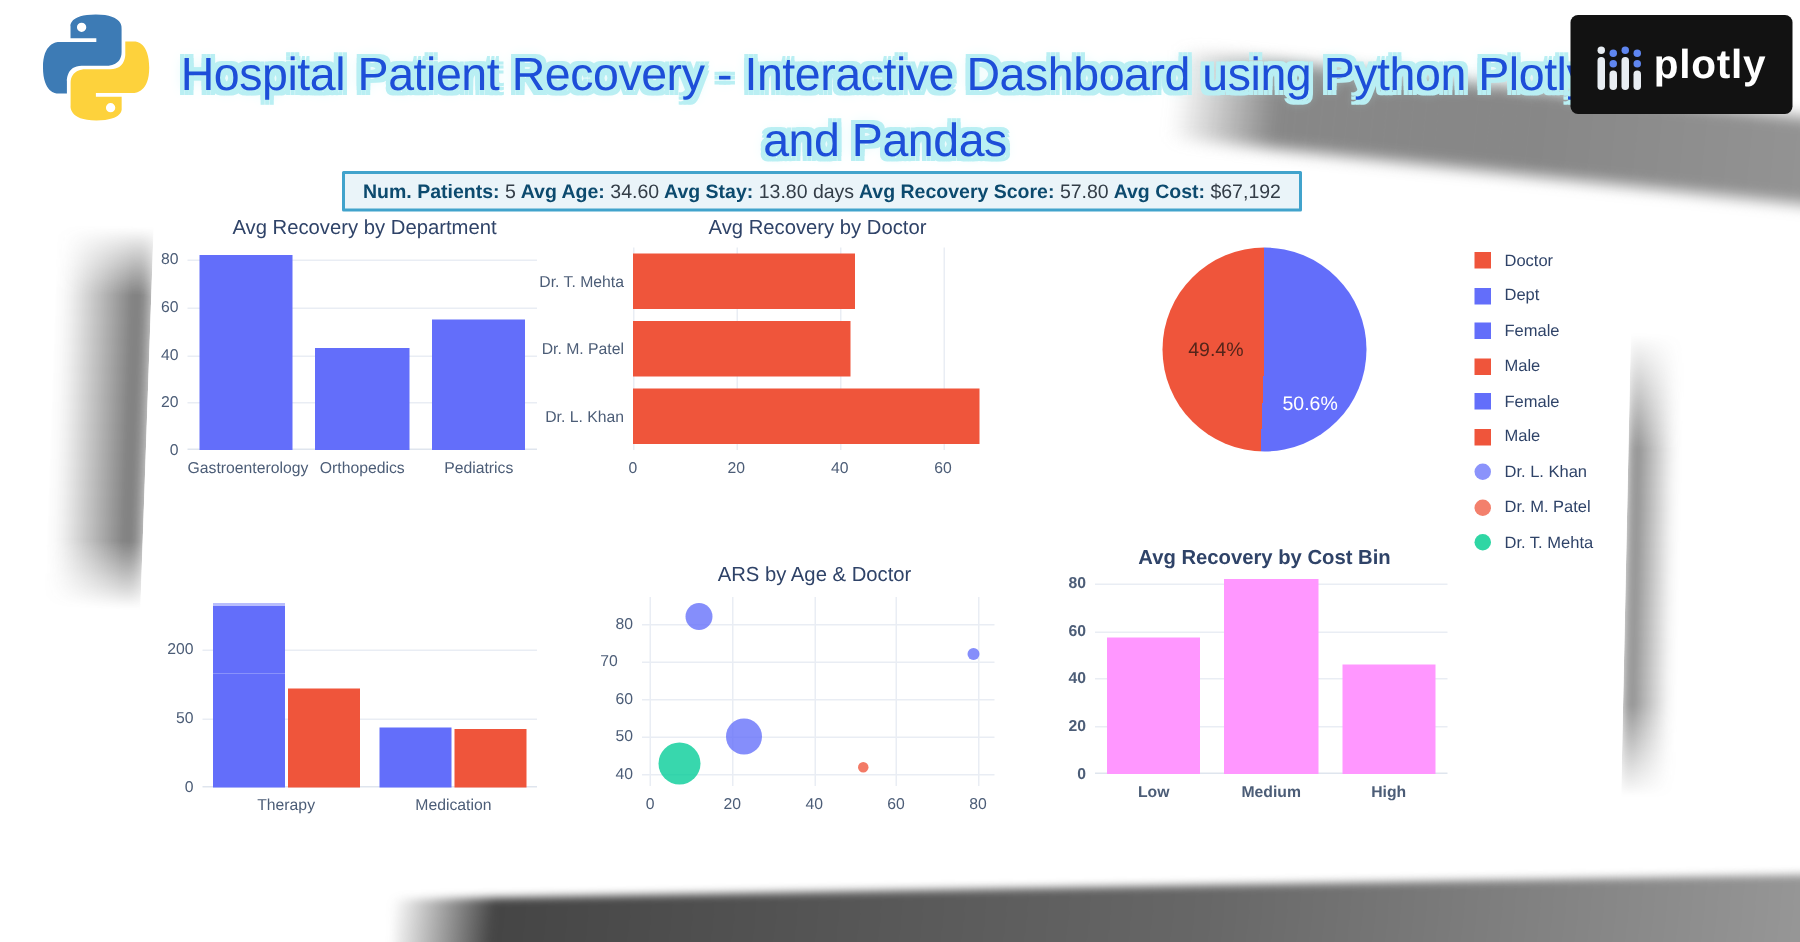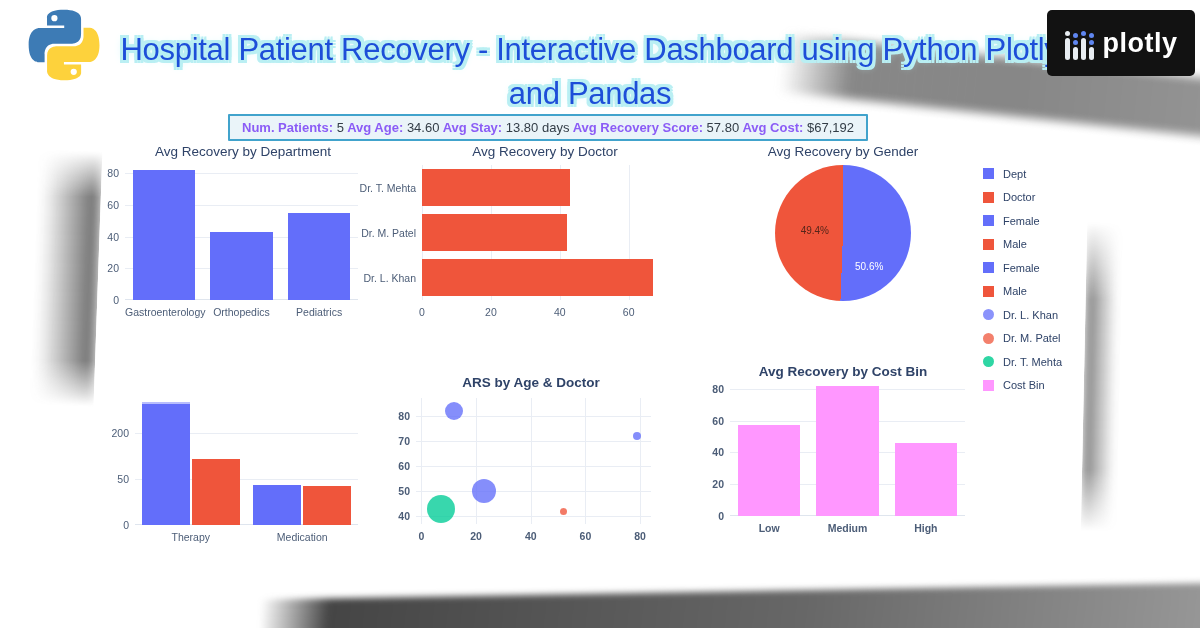--- a/index.html
+++ b/index.html
@@ -37,49 +37,49 @@
   #plotly-wordmark{color:#fff;font-size:27px;font-weight:700;letter-spacing:.5px;}
   .pl-icon{display:flex;gap:3px;align-items:flex-end;height:34px;}
   .pl-col{display:flex;flex-direction:column;justify-content:flex-end;gap:2px;align-items:center;}
   .pl-dot{width:5px;height:5px;border-radius:50%;}
   .pl-bar{width:5px;border-radius:2.5px;}
 
   
   #stats-bar{position:absolute;left:228px;top:114px;width:640px;height:27px;z-index:4;
      background:#eaf4f9;border:2px solid #41a3cc;box-sizing:border-box;border-radius:1px;
      display:flex;align-items:center;justify-content:space-between;padding:0 12px;font-size:13px;color:#333d47;}
-  .stat b{color:#8b5cf6;font-weight:700;}
+  .stat b{color:#0c4a6e;font-weight:700;}
 
   
   .chart{position:absolute;z-index:3;}
   .chart-title{position:absolute;top:0;left:0;right:0;text-align:center;
      font-size:13.5px;color:#2f4368;}
   .plot{position:absolute;}
   #c1{left:103px;top:144px;width:280px;height:185px;}  #p1{left:22px;top:23px;width:233px;height:133px;}
   #c2{left:405px;top:144px;width:280px;height:185px;}  #p2{left:17px;top:21px;width:236px;height:135px;}
   #c3{left:718px;top:144px;width:250px;height:190px;}  #p3{left:57px;top:21px;width:136px;height:136px;border-radius:50%;}
   #c4{left:98px; top:375px;width:280px;height:175px;}  #p4{left:37px;top:20px;width:223px;height:130px;}
-  #c5{left:396px;top:375px;width:270px;height:175px;font-weight:bold;}  #p5{left:20px;top:23px;width:235px;height:126px;}
+  #c5{left:408px;top:375px;width:270px;height:175px;}  #p5{left:20px;top:23px;width:235px;height:126px;}
   #c6{left:703px;top:364px;width:280px;height:175px;font-weight:bold;}  #p6{left:27px;top:20px;width:235px;height:132px;}
 
   .grid{position:absolute;background:#e9edf4;}
   .grid.h{left:0;right:0;height:1px;}
   .grid.v{top:0;bottom:0;width:1px;}
   .baseline{position:absolute;left:0;right:0;bottom:0;height:1px;background:#dfe5ee;}
   .bar{position:absolute;bottom:0;}
   .hbar{position:absolute;left:0;}
   .seg{position:absolute;box-sizing:border-box;}
   .ytick{position:absolute;right:100%;margin-right:6px;width:32px;text-align:right;
      font-size:10.5px;color:#4c5d77;height:14px;line-height:14px;}
   .xtick{position:absolute;font-size:10.5px;color:#4c5d77;text-align:center;white-space:nowrap;}
   .ylab{position:absolute;right:100%;margin-right:6px;font-size:10.5px;color:#4c5d77;
      white-space:nowrap;height:14px;line-height:14px;text-align:right;}
   .pt{position:absolute;border-radius:50%;}
 
-  .pie-label{position:absolute;font-size:10px;z-index:2;white-space:nowrap;}
+  .pie-label{position:absolute;font-size:13px;z-index:2;white-space:nowrap;}
   #pie-label-right{left:calc(50% + 12px);top:calc(50% - 8px);color:#ffffff;margin-top:36px;}
   #pie-label-left{right:calc(50% + 14px);top:calc(50% - 8px);color:#55251a;}
 
   
   #legend{position:absolute;left:983px;top:162px;width:130px;z-index:3;}
   .legend-item{display:flex;align-items:center;gap:9px;height:23.5px;cursor:pointer;}
   .swatch{width:11px;height:11px;flex:0 0 11px;}
   .legend-label{font-size:11px;color:#2f4368;}
 </style>
 </head>
@@ -167,21 +167,20 @@
         <div class="hbar" style="top: 3.6px; height: 37.8px; width: 148.146px; background: rgb(239, 85, 59);"></div>
         <div class="ylab" style="top: 15.5px;">Dr. T. Mehta</div>
         <div class="hbar" style="top: 48.6px; height: 37.8px; width: 144.701px; background: rgb(239, 85, 59);"></div>
         <div class="ylab" style="top: 60.5px;">Dr. M. Patel</div>
         <div class="hbar" style="top: 93.6px; height: 37.8px; width: 230.832px; background: rgb(239, 85, 59);"></div>
         <div class="ylab" style="top: 105.5px;">Dr. L. Khan</div>
       </div>
   </div>
 
   <div class="chart" id="c3">
-    <div class="chart-title">Avg Recovery by Gender</div>
     <div class="plot" id="p3" style="background: conic-gradient(rgb(99, 110, 250) 0deg, rgb(99, 110, 250) 182.16deg, rgb(239, 85, 59) 182.16deg, rgb(239, 85, 59) 360deg);">
       <span class="pie-label" id="pie-label-right">50.6%</span>
       <span class="pie-label" id="pie-label-left">49.4%</span>
     </div>
   </div>
 
   <div class="chart" id="c4">
     <div class="plot" id="p4">
         <div class="ytick" style="top: 123px;">0</div>
         <div class="grid h" style="top: 84px;"></div>
@@ -202,21 +201,21 @@
   <div class="chart" id="c5">
     <div class="chart-title">ARS by Age &amp; Doctor</div>
     <div class="plot" id="p5">
         <div class="grid h" style="top: 118px;"></div>
         <div class="ytick" style="top: 111.44px;">40</div>
         <div class="grid h" style="top: 93px;"></div>
         <div class="ytick" style="top: 86.24px;">50</div>
         <div class="grid h" style="top: 68px;"></div>
         <div class="ytick" style="top: 61.04px;">60</div>
         <div class="grid h" style="top: 43px;"></div>
-        <div class="ytick" style="top: 35.84px;">70</div>
+        <div class="ytick" style="top: 35.84px; text-align: center;">70</div>
         <div class="grid h" style="top: 18px;"></div>
         <div class="ytick" style="top: 10.64px;">80</div>
         <div class="grid v" style="left: 5px;"></div>
         <div class="xtick" style="left: -14.5349px; width: 40px; top: 132px;">0</div>
         <div class="grid v" style="left: 60px;"></div>
         <div class="xtick" style="left: 40.1163px; width: 40px; top: 132px;">20</div>
         <div class="grid v" style="left: 115px;"></div>
         <div class="xtick" style="left: 94.7674px; width: 40px; top: 132px;">40</div>
         <div class="grid v" style="left: 169px;"></div>
         <div class="xtick" style="left: 149.419px; width: 40px; top: 132px;">60</div>
@@ -247,28 +246,28 @@
         <div class="xtick" style="left: 0px; width: 78.3333px; top: 138px;">Low</div>
         <div class="bar" style="left: 86.1667px; width: 62.6667px; height: 130.41px; background: rgb(255, 151, 255);"></div>
         <div class="xtick" style="left: 78.3333px; width: 78.3333px; top: 138px;">Medium</div>
         <div class="bar" style="left: 164.5px; width: 62.6667px; height: 73.1566px; background: rgb(255, 151, 255);"></div>
         <div class="xtick" style="left: 156.667px; width: 78.3333px; top: 138px;">High</div>
       </div>
   </div>
 
   <div id="legend">
       <div class="legend-item">
+        <span class="swatch" style="background: rgb(239, 85, 59);"></span>
+        <span class="legend-label">Doctor</span>
+      </div>
+      <div class="legend-item">
         <span class="swatch" style="background: rgb(99, 110, 250);"></span>
         <span class="legend-label">Dept</span>
       </div>
       <div class="legend-item">
-        <span class="swatch" style="background: rgb(239, 85, 59);"></span>
-        <span class="legend-label">Doctor</span>
-      </div>
-      <div class="legend-item">
         <span class="swatch" style="background: rgb(99, 110, 250);"></span>
         <span class="legend-label">Female</span>
       </div>
       <div class="legend-item">
         <span class="swatch" style="background: rgb(239, 85, 59);"></span>
         <span class="legend-label">Male</span>
       </div>
       <div class="legend-item">
         <span class="swatch" style="background: rgb(99, 110, 250);"></span>
         <span class="legend-label">Female</span>
@@ -282,18 +281,14 @@
         <span class="legend-label">Dr. L. Khan</span>
       </div>
       <div class="legend-item">
         <span class="swatch" style="background: rgb(243, 128, 108); border-radius: 50%;"></span>
         <span class="legend-label">Dr. M. Patel</span>
       </div>
       <div class="legend-item">
         <span class="swatch" style="background: rgb(47, 214, 164); border-radius: 50%;"></span>
         <span class="legend-label">Dr. T. Mehta</span>
       </div>
-      <div class="legend-item">
-        <span class="swatch" style="background: rgb(255, 151, 255);"></span>
-        <span class="legend-label">Cost Bin</span>
-      </div>
     </div>
 </div>
 
 </body></html>

